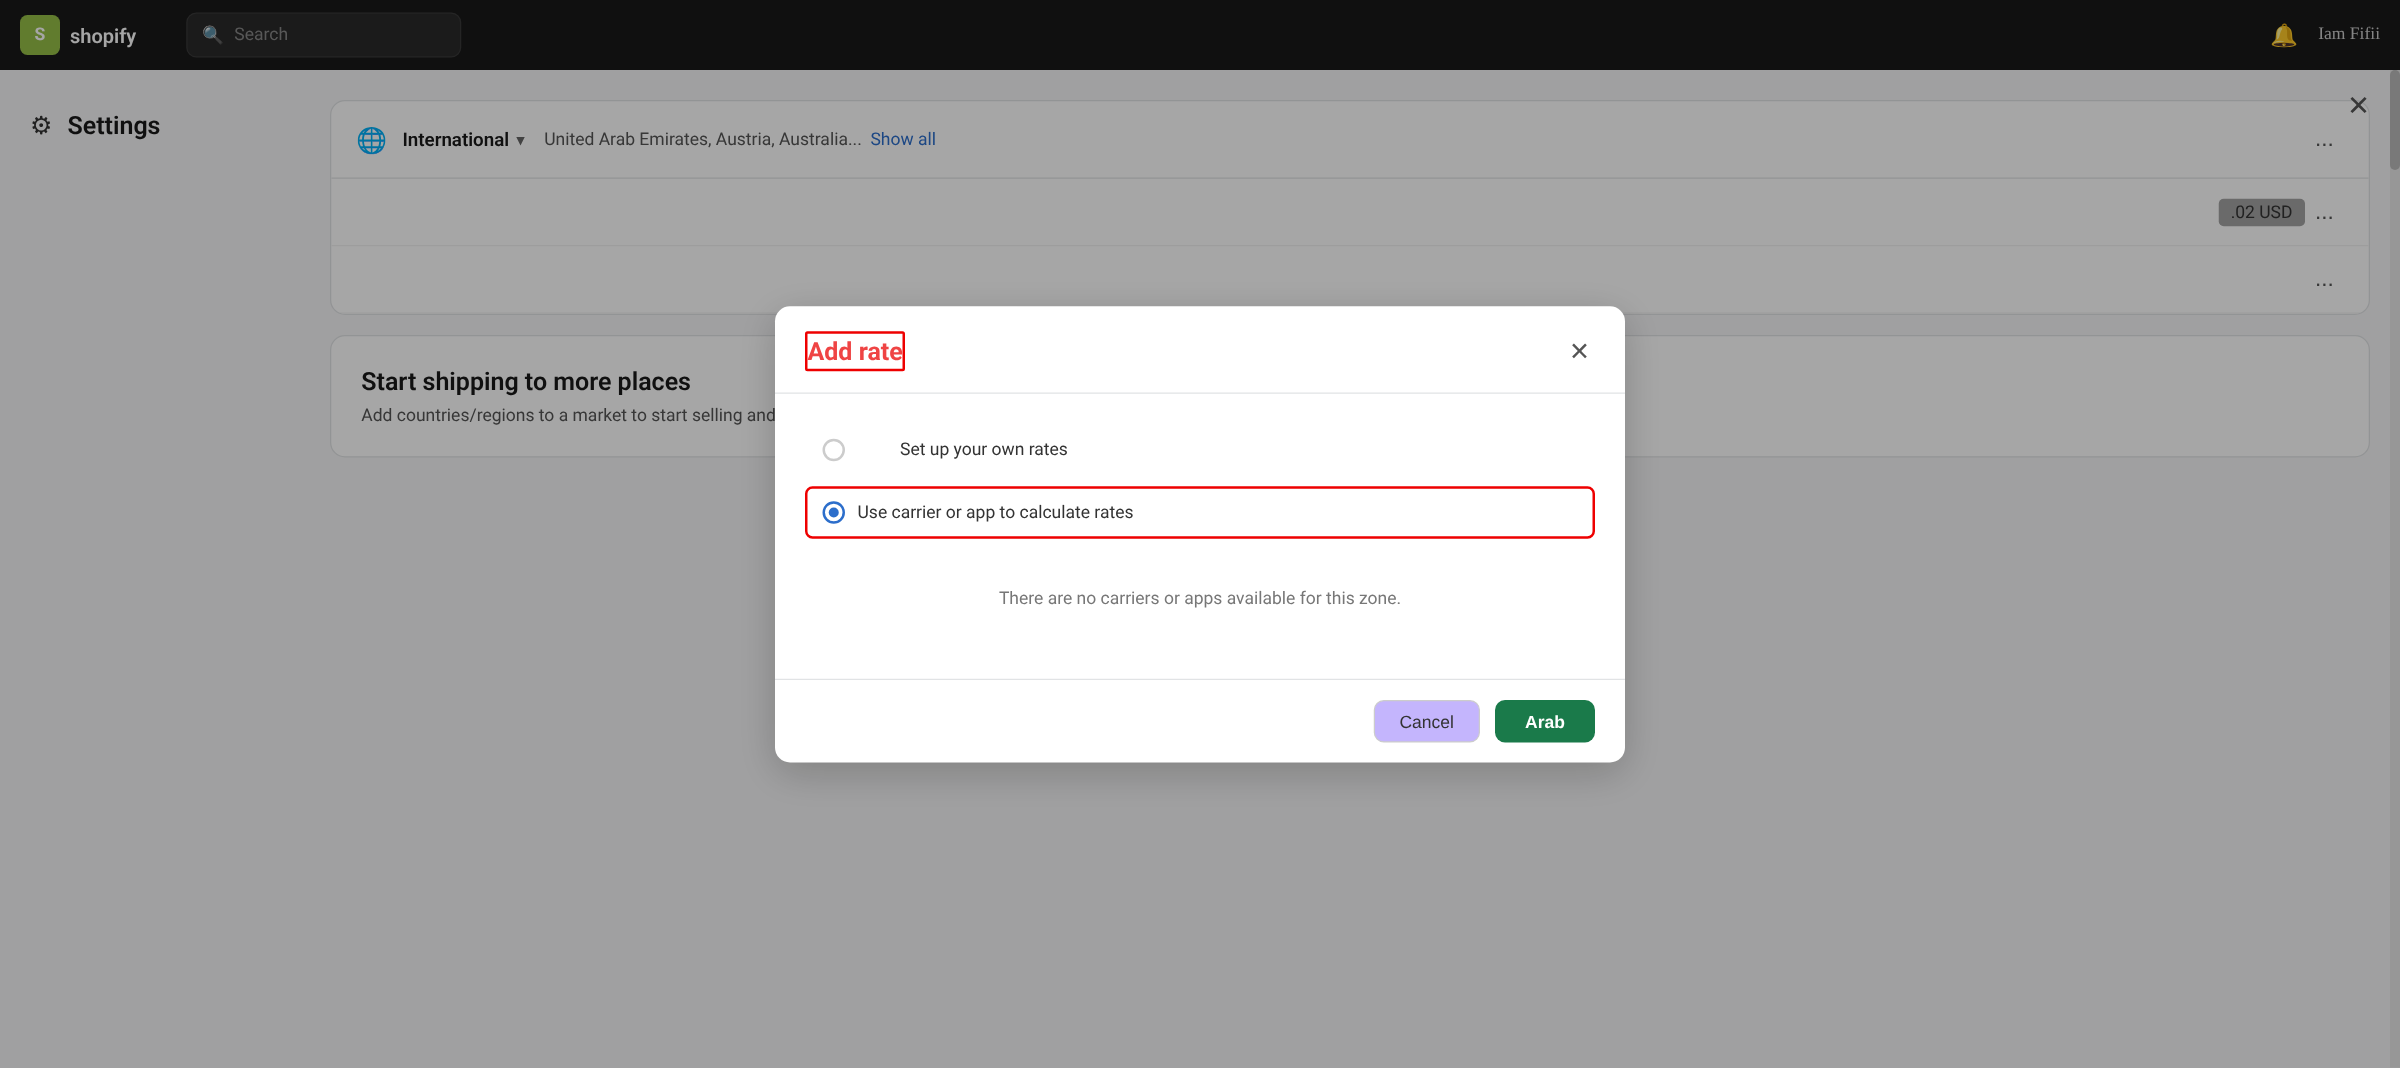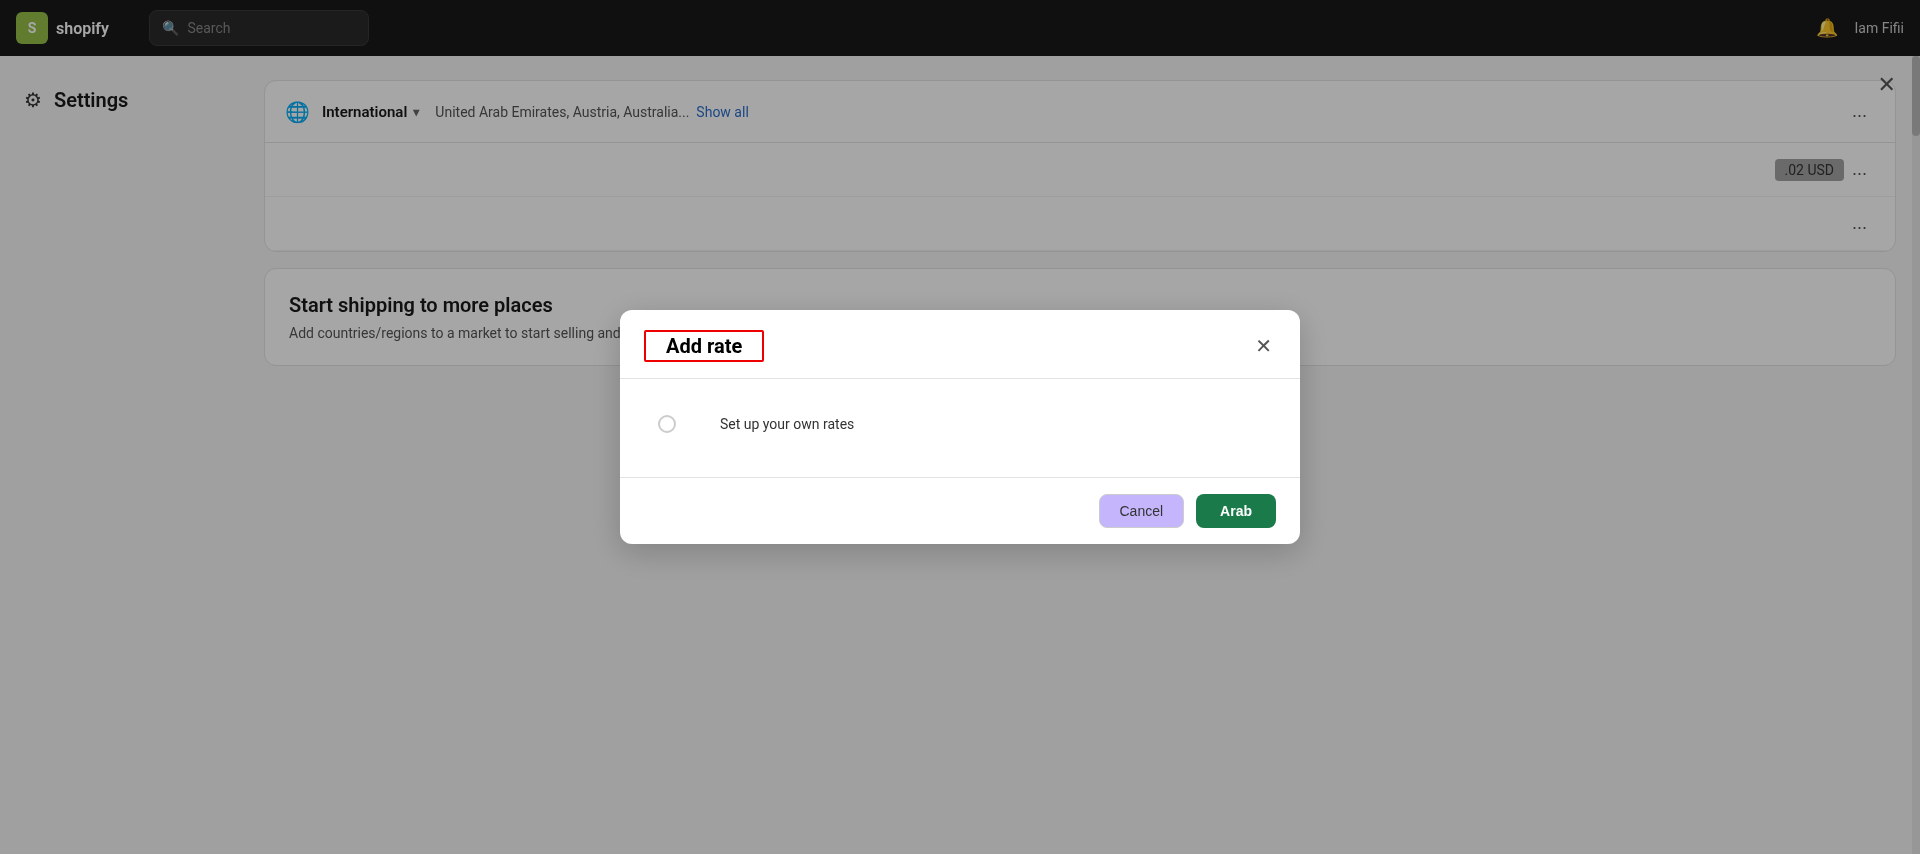--- a/index.html
+++ b/index.html
@@ -74,20 +74,21 @@
     .topbar-icon-btn {
       color: #ccc;
       font-size: 18px;
       cursor: pointer;
       background: none;
       border: none;
     }
     .topbar-user {
       color: #ccc;
       font-size: 14px;
+      font-family: Liberation Serif, serif;
     }
 
     
     .main-container {
       display: flex;
       height: calc(854px - 56px);
       position: relative;
     }
 
     
@@ -250,23 +251,23 @@
     .modal-header {
       display: flex;
       align-items: center;
       justify-content: space-between;
       padding: 20px 24px 16px 24px;
       border-bottom: 1px solid #e1e3e5;
     }
     .modal-title {
       font-size: 20px;
       font-weight: 700;
-      color: #000000;
+      color: #ef4444;
       border: 2px solid #e00;
-      padding: 2px 20px;
+      padding: 2px 0;
       border-radius: 2px;
     }
     .modal-close {
       background: none;
       border: none;
       cursor: pointer;
       font-size: 20px;
       color: #555;
       padding: 4px;
     }
@@ -459,21 +460,28 @@
       <button class="modal-close">✕</button>
     </div>
 
     <div class="modal-body">
 
       <div class="radio-option">
         <div class="radio-circle"></div>
         <span class="radio-label">Set up your own rates</span>
       </div>
 
-
+      <div class="radio-option selected">
+        <div class="radio-circle checked">
+          <div class="radio-inner"></div>
+        </div>
+        <span class="radio-label">Use carrier or app to calculate rates</span>
+      </div>
+
+      <div class="no-carriers-msg">There are no carriers or apps available for this zone.</div>
 
     </div>
 
     <div class="modal-footer">
       <button class="btn-cancel">Cancel</button>
       <button class="btn-done">Arab</button>
     </div>
   </div>
 </div>
 

